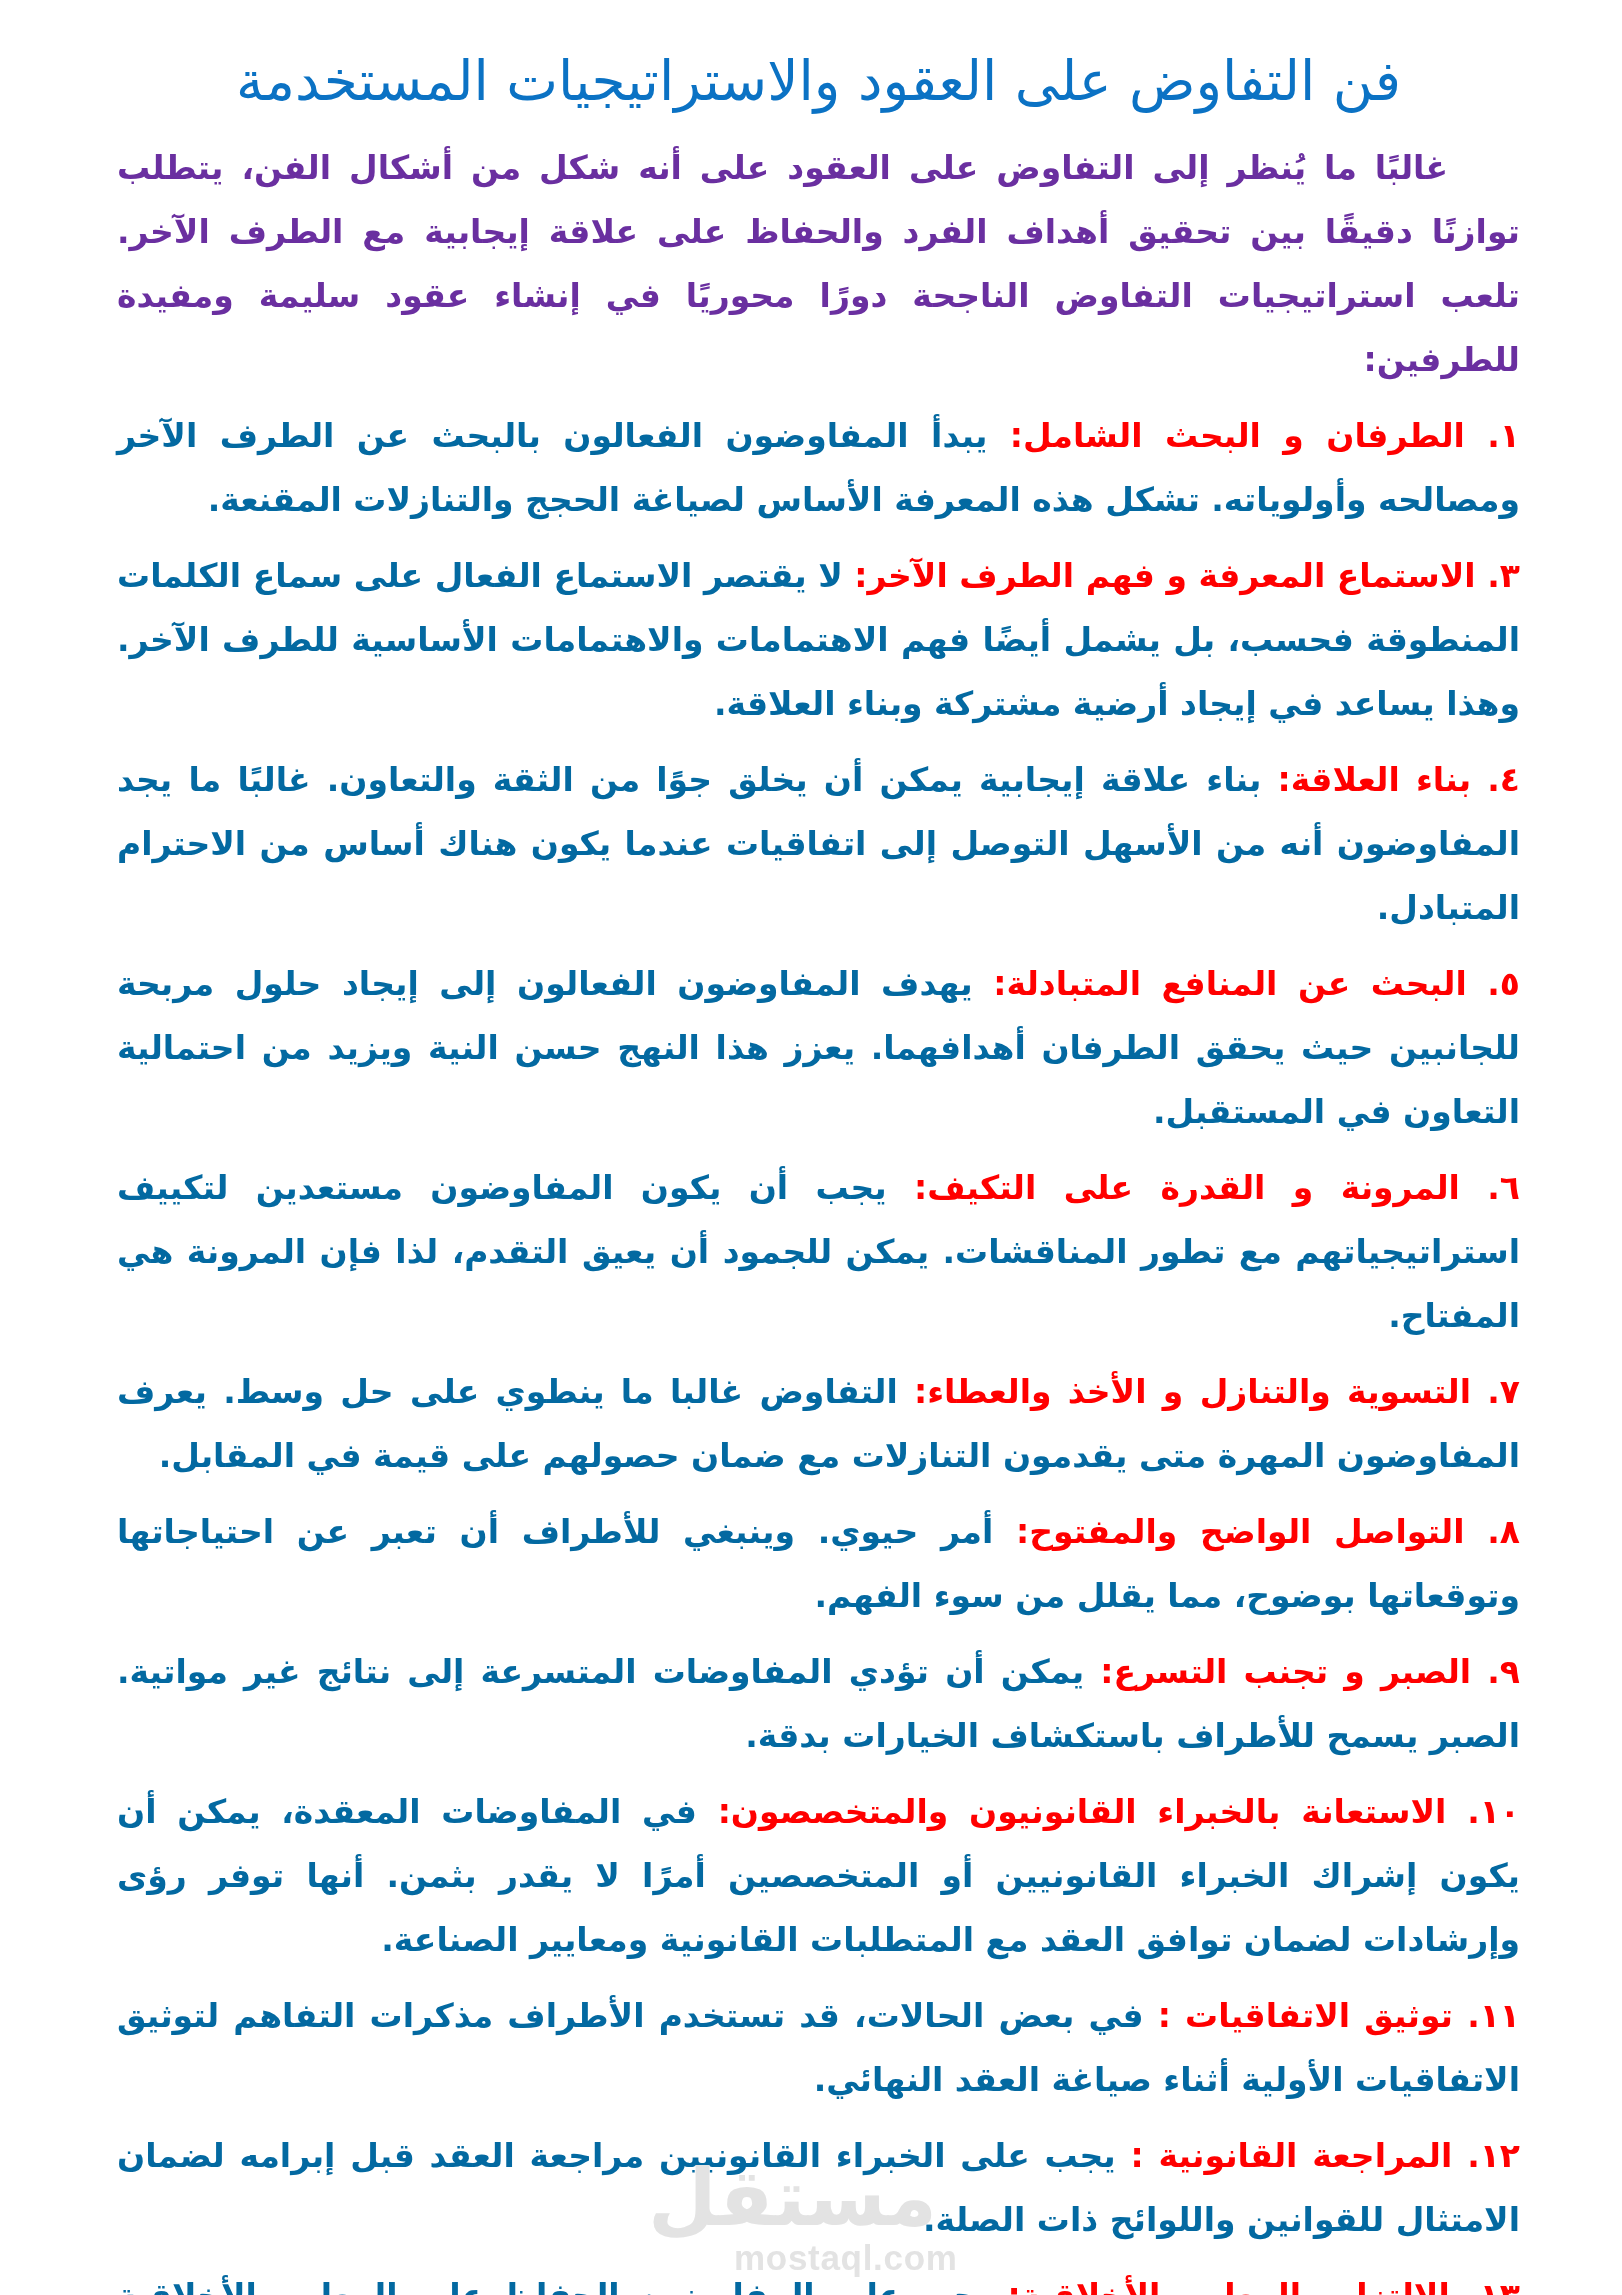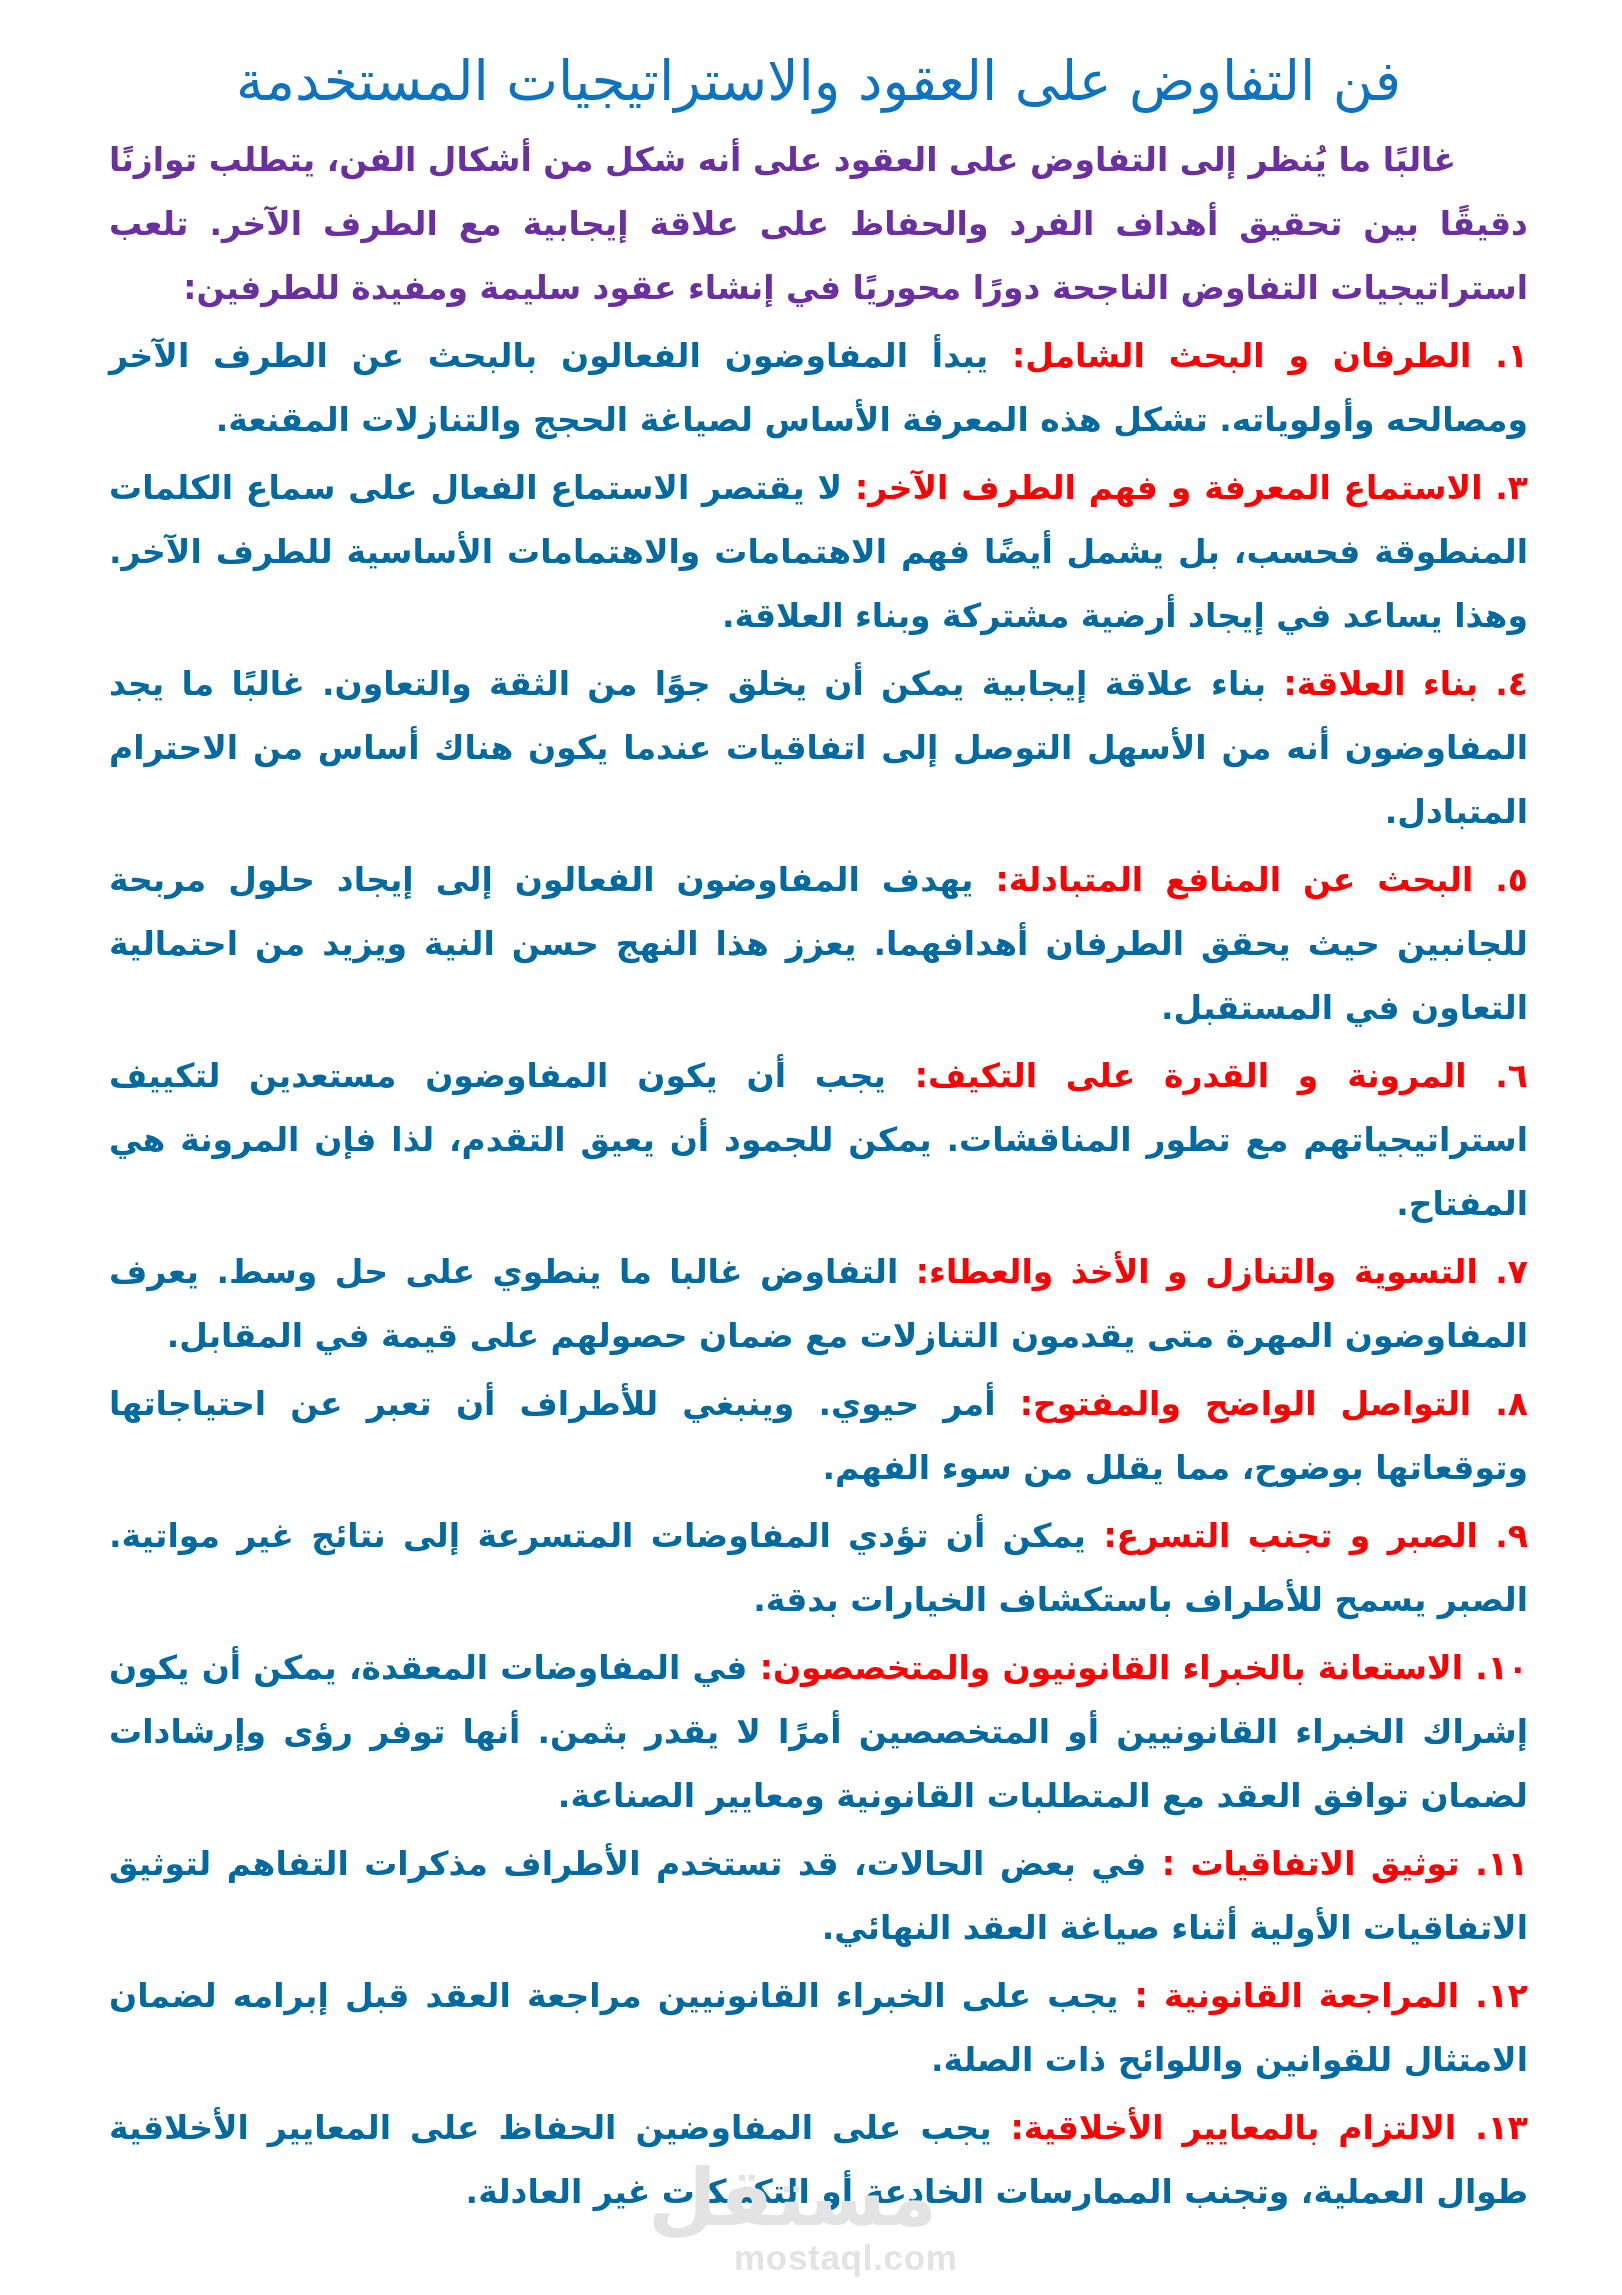--- a/index.html
+++ b/index.html
@@ -28,21 +28,21 @@
       font-size: 55px;
       font-weight: normal;
       line-height: 85px;
       margin: 0 0 2.6px 0;
     }
     .para {
       color: #6a2fa0;
       font-size: 33px;
       font-weight: bold;
       line-height: 64px;
-      margin: 4px;
+      margin: 12px;
       text-align-last: right;
     }
     .intro {
       text-indent: 72px;
     }
     .item {
       margin-top: 2.6px;
     }
     .item-heading {
       color: #ff0000;

